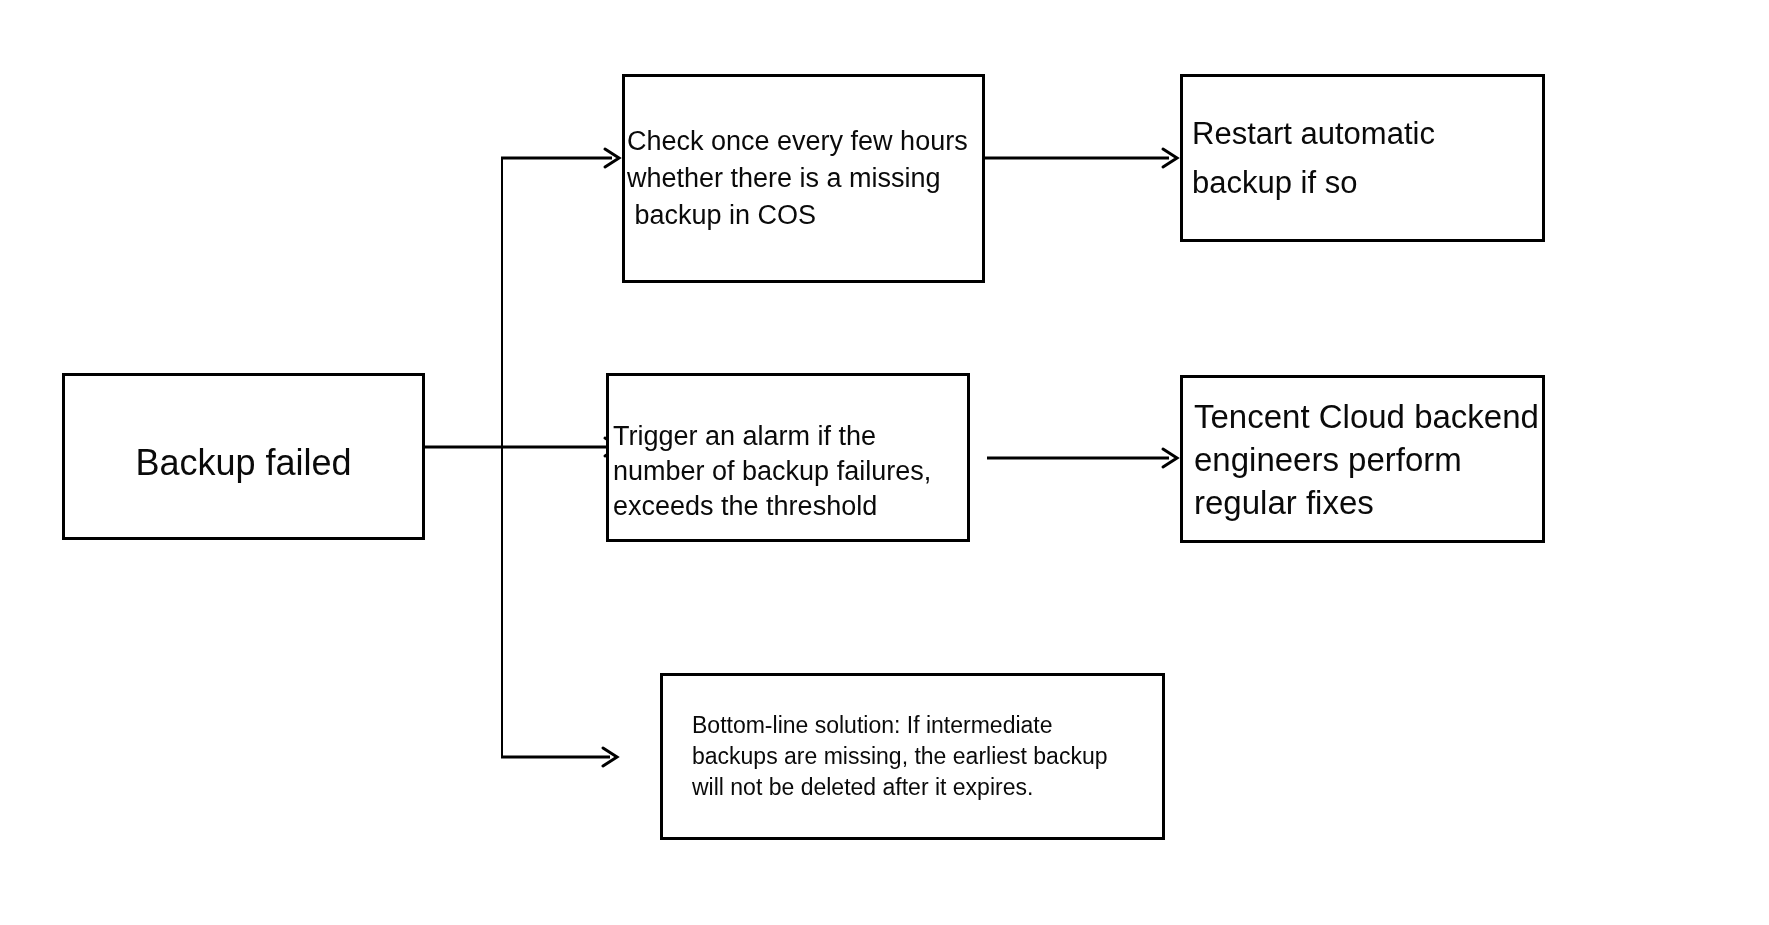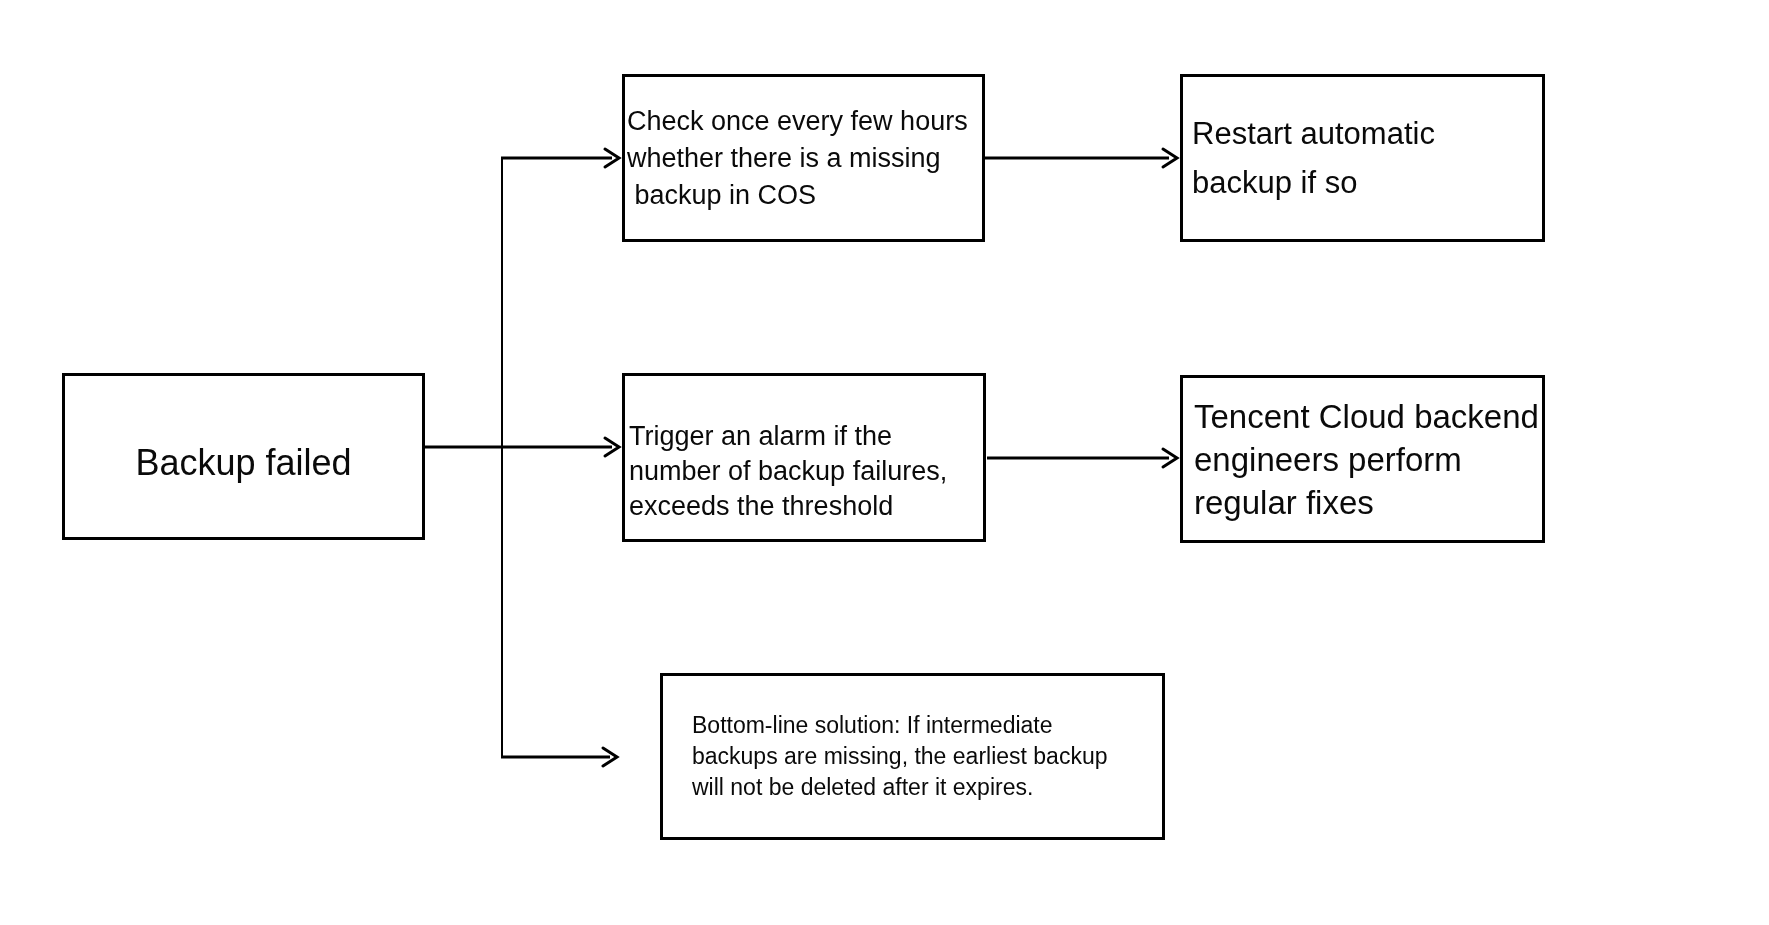--- a/index.html
+++ b/index.html
@@ -38,35 +38,35 @@
   
   #node-backup-failed {
     left: 62px; top: 373px; width: 363px; height: 167px;
     justify-content: center;
     padding-top: 12px;
     font-size: 36px;
     line-height: 1.2;
   }
   
   #node-check-cos {
-    left: 622px; top: 74px; width: 363px; height: 168px;
+    left: 622px; top: 74px; width: 363px; height: 209px;
     padding-left: 2px;
     font-size: 27px;
     line-height: 37px;
   }
   
   #node-restart-backup {
     left: 1180px; top: 74px; width: 365px; height: 168px;
     padding-left: 9px;
     font-size: 31px;
     line-height: 49px;
   }
   
   #node-trigger-alarm {
-    left: 622px; top: 373px; width: 364px; height: 169px;
+    left: 606px; top: 373px; width: 364px; height: 169px;
     padding-left: 4px;
     padding-top: 28px;
     font-size: 27px;
     line-height: 35px;
   }
   
   #node-tencent-fix {
     left: 1180px; top: 375px; width: 365px; height: 168px;
     padding-left: 11px;
     font-size: 33px;

